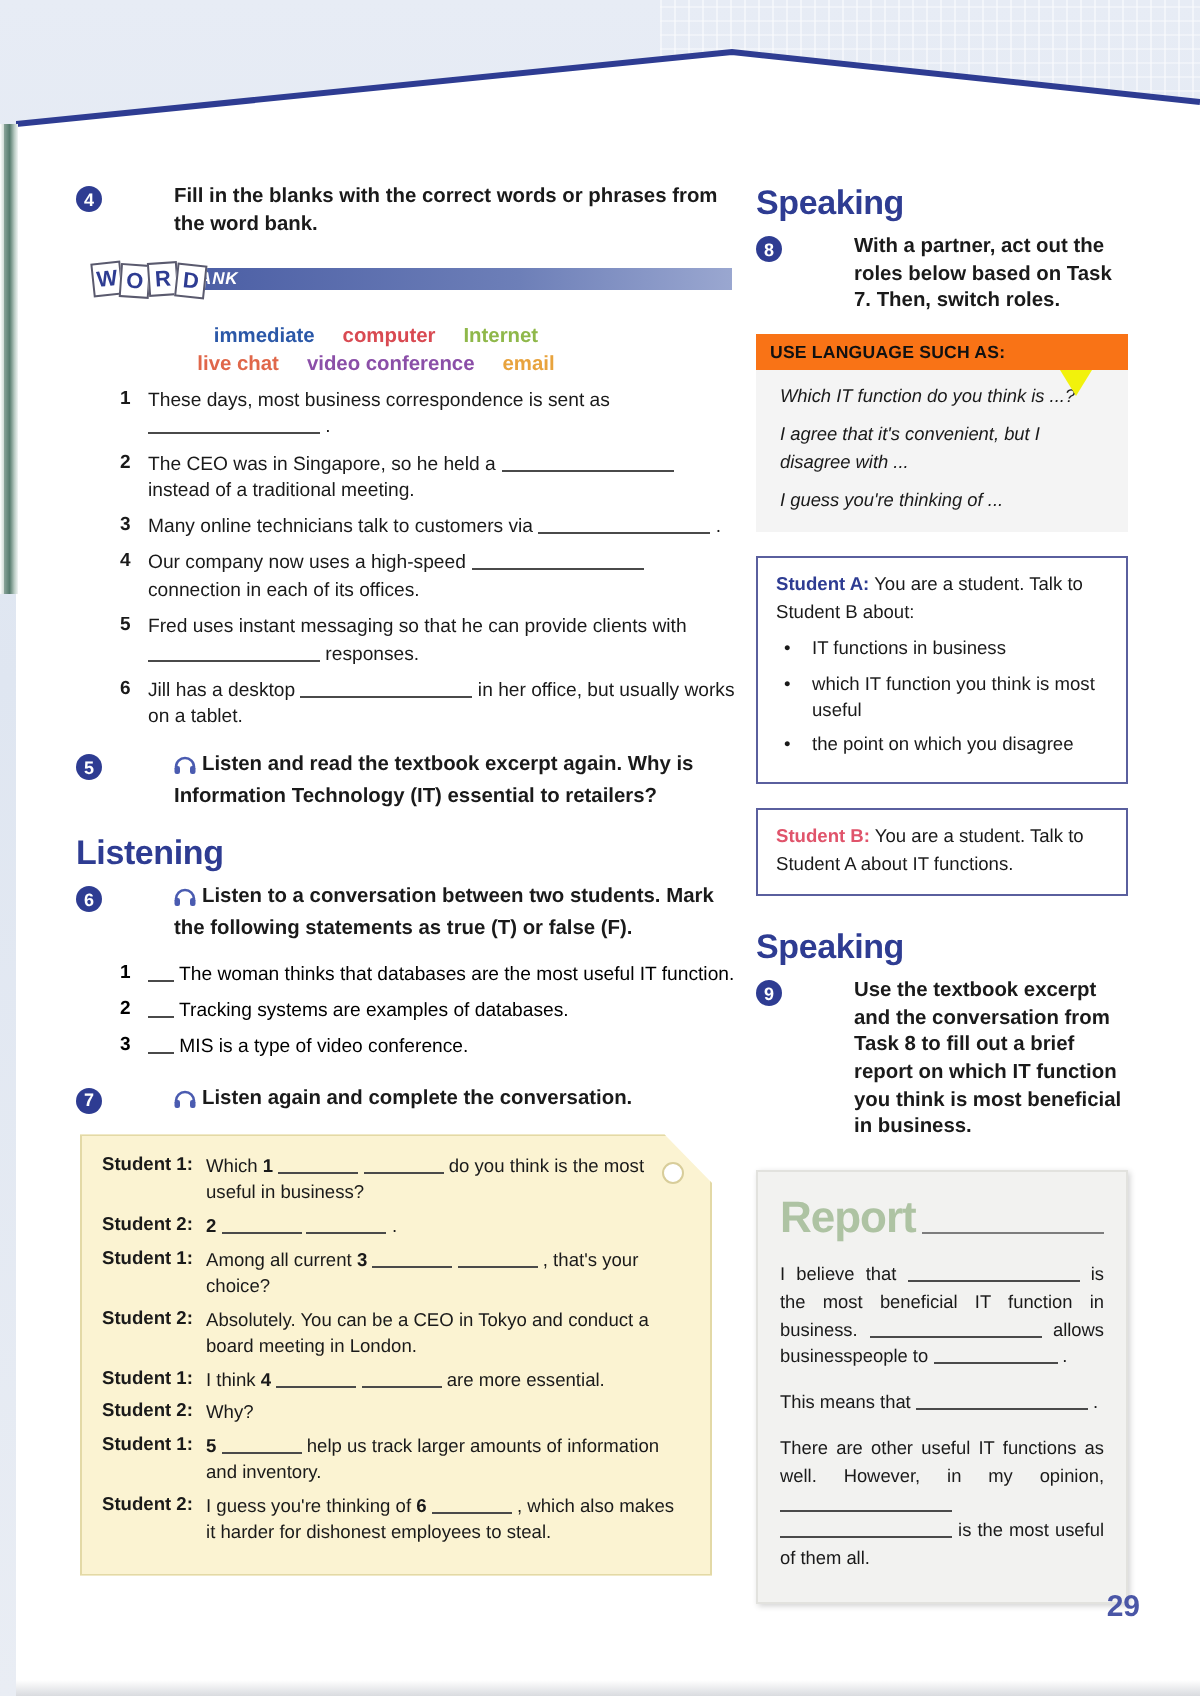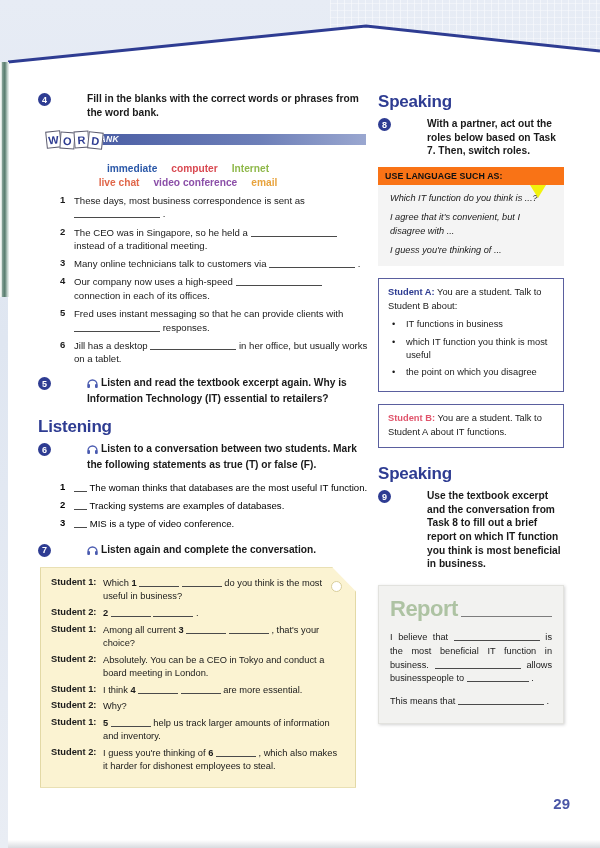--- a/index.html
+++ b/index.html
@@ -434,20 +434,21 @@
     </div>
 
     <div class="report">
       <div class="report-title">
         <span>Report</span>
         <span class="rt-line"></span>
       </div>
       <div id="report-lines">
           <p>I believe that <span class="blank b-long"></span> is the most beneficial IT function in business. <span class="blank b-long"></span> allows businesspeople to <span class="blank b-mid"></span> .</p>
           <p>This means that <span class="blank b-long"></span> .</p>
+          <p>There are other useful IT functions as well. However, in my opinion, <span class="blank b-long"></span> <span class="blank b-long"></span> is the most useful of them all.</p>
         </div>
     </div>
 
   </div>
 
   <div class="page-no">29</div>
 </div>
 <div class="bottom-shadow"></div>
 
 </body></html>

